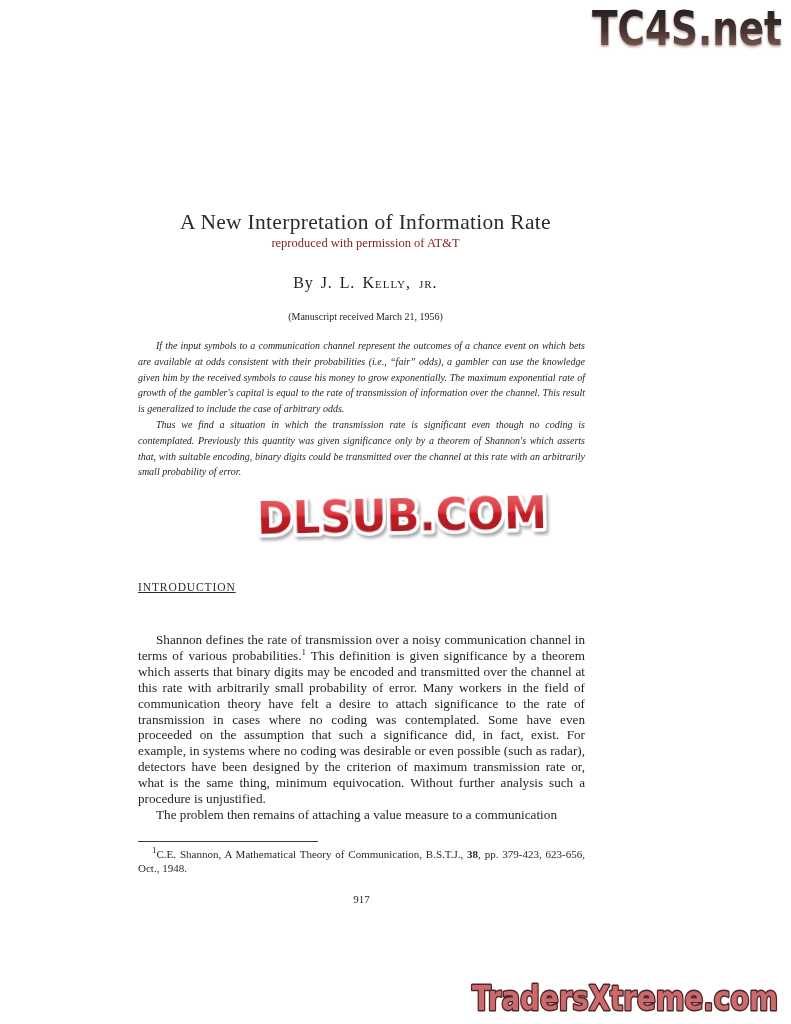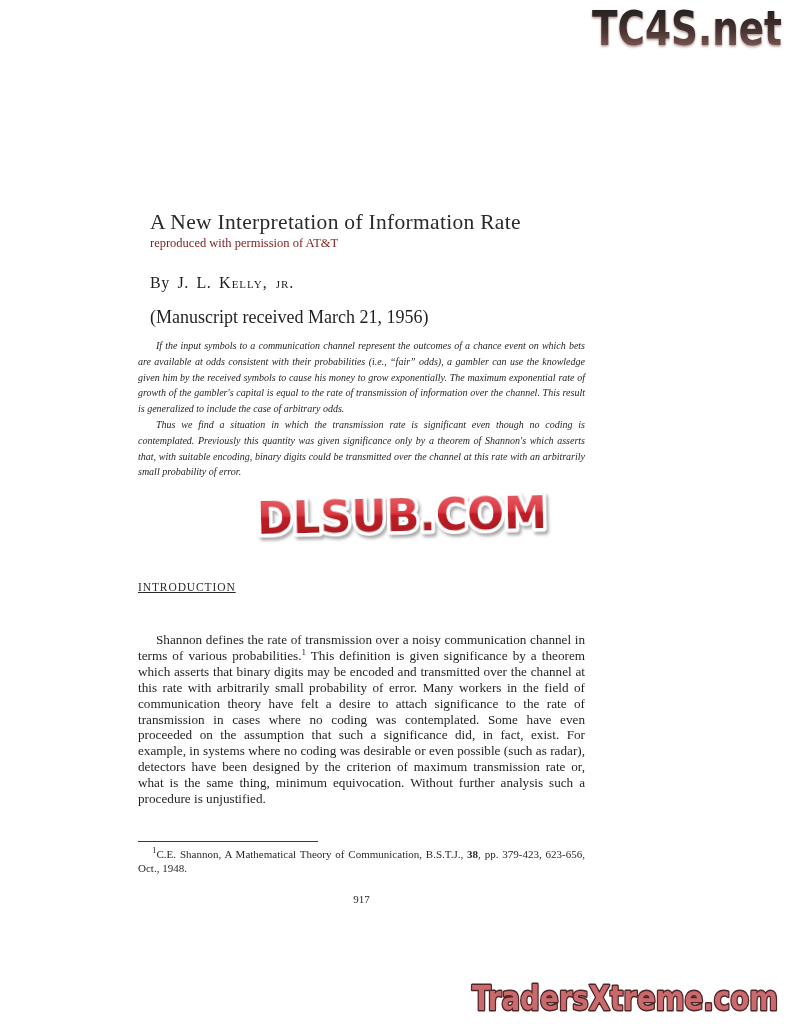--- a/index.html
+++ b/index.html
@@ -3,26 +3,26 @@
 <meta charset="utf-8">
 <style>
   html,body{margin:0;padding:0;}
   body{
     width:791px;height:1024px;background:#ffffff;position:relative;
     font-family:"Liberation Serif", serif;color:#1f1f1f;overflow:hidden;
   }
   .content{position:absolute;left:138px;top:0;width:447px;}
 
   
-  .title-block{position:absolute;top:209px;left:12px;width:100%;text-align:left;}
+  .title-block{position:absolute;top:209px;left:4px;width:100%;text-align:center;}
   .title{font-size:21.5px;line-height:26px;color:#2a2a2a;letter-spacing:0.3px;}
   .subtitle{font-size:12.5px;line-height:16px;color:#7f1d1d;}
   .byline{font-size:16px;line-height:20px;margin-top:22px;word-spacing:3px;letter-spacing:0.6px;}
   .sc{font-variant:small-caps;letter-spacing:1px;}
-  .manuscript{font-size:18px;line-height:16px;margin-top:16px;}
+  .manuscript{font-size:10px;line-height:16px;margin-top:16px;}
 
   
   .abstract{position:absolute;top:338px;left:0;width:100%;
     font-style:italic;font-size:10px;line-height:15.8px;text-align:justify;}
   .abstract p{margin:0;text-indent:18px;}
 
   
   .section-heading{position:absolute;top:581px;left:0;
     font-size:11.5px;letter-spacing:0.9px;color:#2a2a2a;text-decoration:underline;}
 
@@ -80,20 +80,21 @@
 
     <div class="abstract">
       <p>If the input symbols to a communication channel represent the outcomes of a chance event on which bets are available at odds consistent with their probabilities (i.e., “fair” odds), a gambler can use the knowledge given him by the received symbols to cause his money to grow exponentially. The maximum exponential rate of growth of the gambler's capital is equal to the rate of transmission of information over the channel. This result is generalized to include the case of arbitrary odds.</p>
       <p>Thus we find a situation in which the transmission rate is significant even though no coding is contemplated. Previously this quantity was given significance only by a theorem of Shannon's which asserts that, with suitable encoding, binary digits could be transmitted over the channel at this rate with an arbitrarily small probability of error.</p>
     </div>
 
     <div class="section-heading">INTRODUCTION</div>
 
     <div class="bodytext">
       <p><span>Shannon defines the rate of transmission over a noisy communication channel in terms of various probabilities.</span><sup>1</sup><span> This definition is given significance by a theorem which asserts that binary digits may be encoded and transmitted over the channel at this rate with arbitrarily small probability of error. Many workers in the field of communication theory have felt a desire to attach significance to the rate of transmission in cases where no coding was contemplated. Some have even proceeded on the assumption that such a significance did, in fact, exist. For example, in systems where no coding was desirable or even possible (such as radar), detectors have been designed by the criterion of maximum transmission rate or, what is the same thing, minimum equivocation. Without further analysis such a procedure is unjustified.</span></p>
+      <p>The problem then remains of attaching a value measure to a communication</p>
     </div>
 
     <div class="footnote-block">
       <div class="footnote-rule"></div>
       <p class="footnote"><sup>1</sup><span>C.E. Shannon, A Mathematical Theory of Communication, B.S.T.J., </span><b>38</b><span>, pp. 379-423, 623-656, Oct., 1948.</span></p>
     </div>
 
     <div class="pagenum">917</div>
 
   </div>

